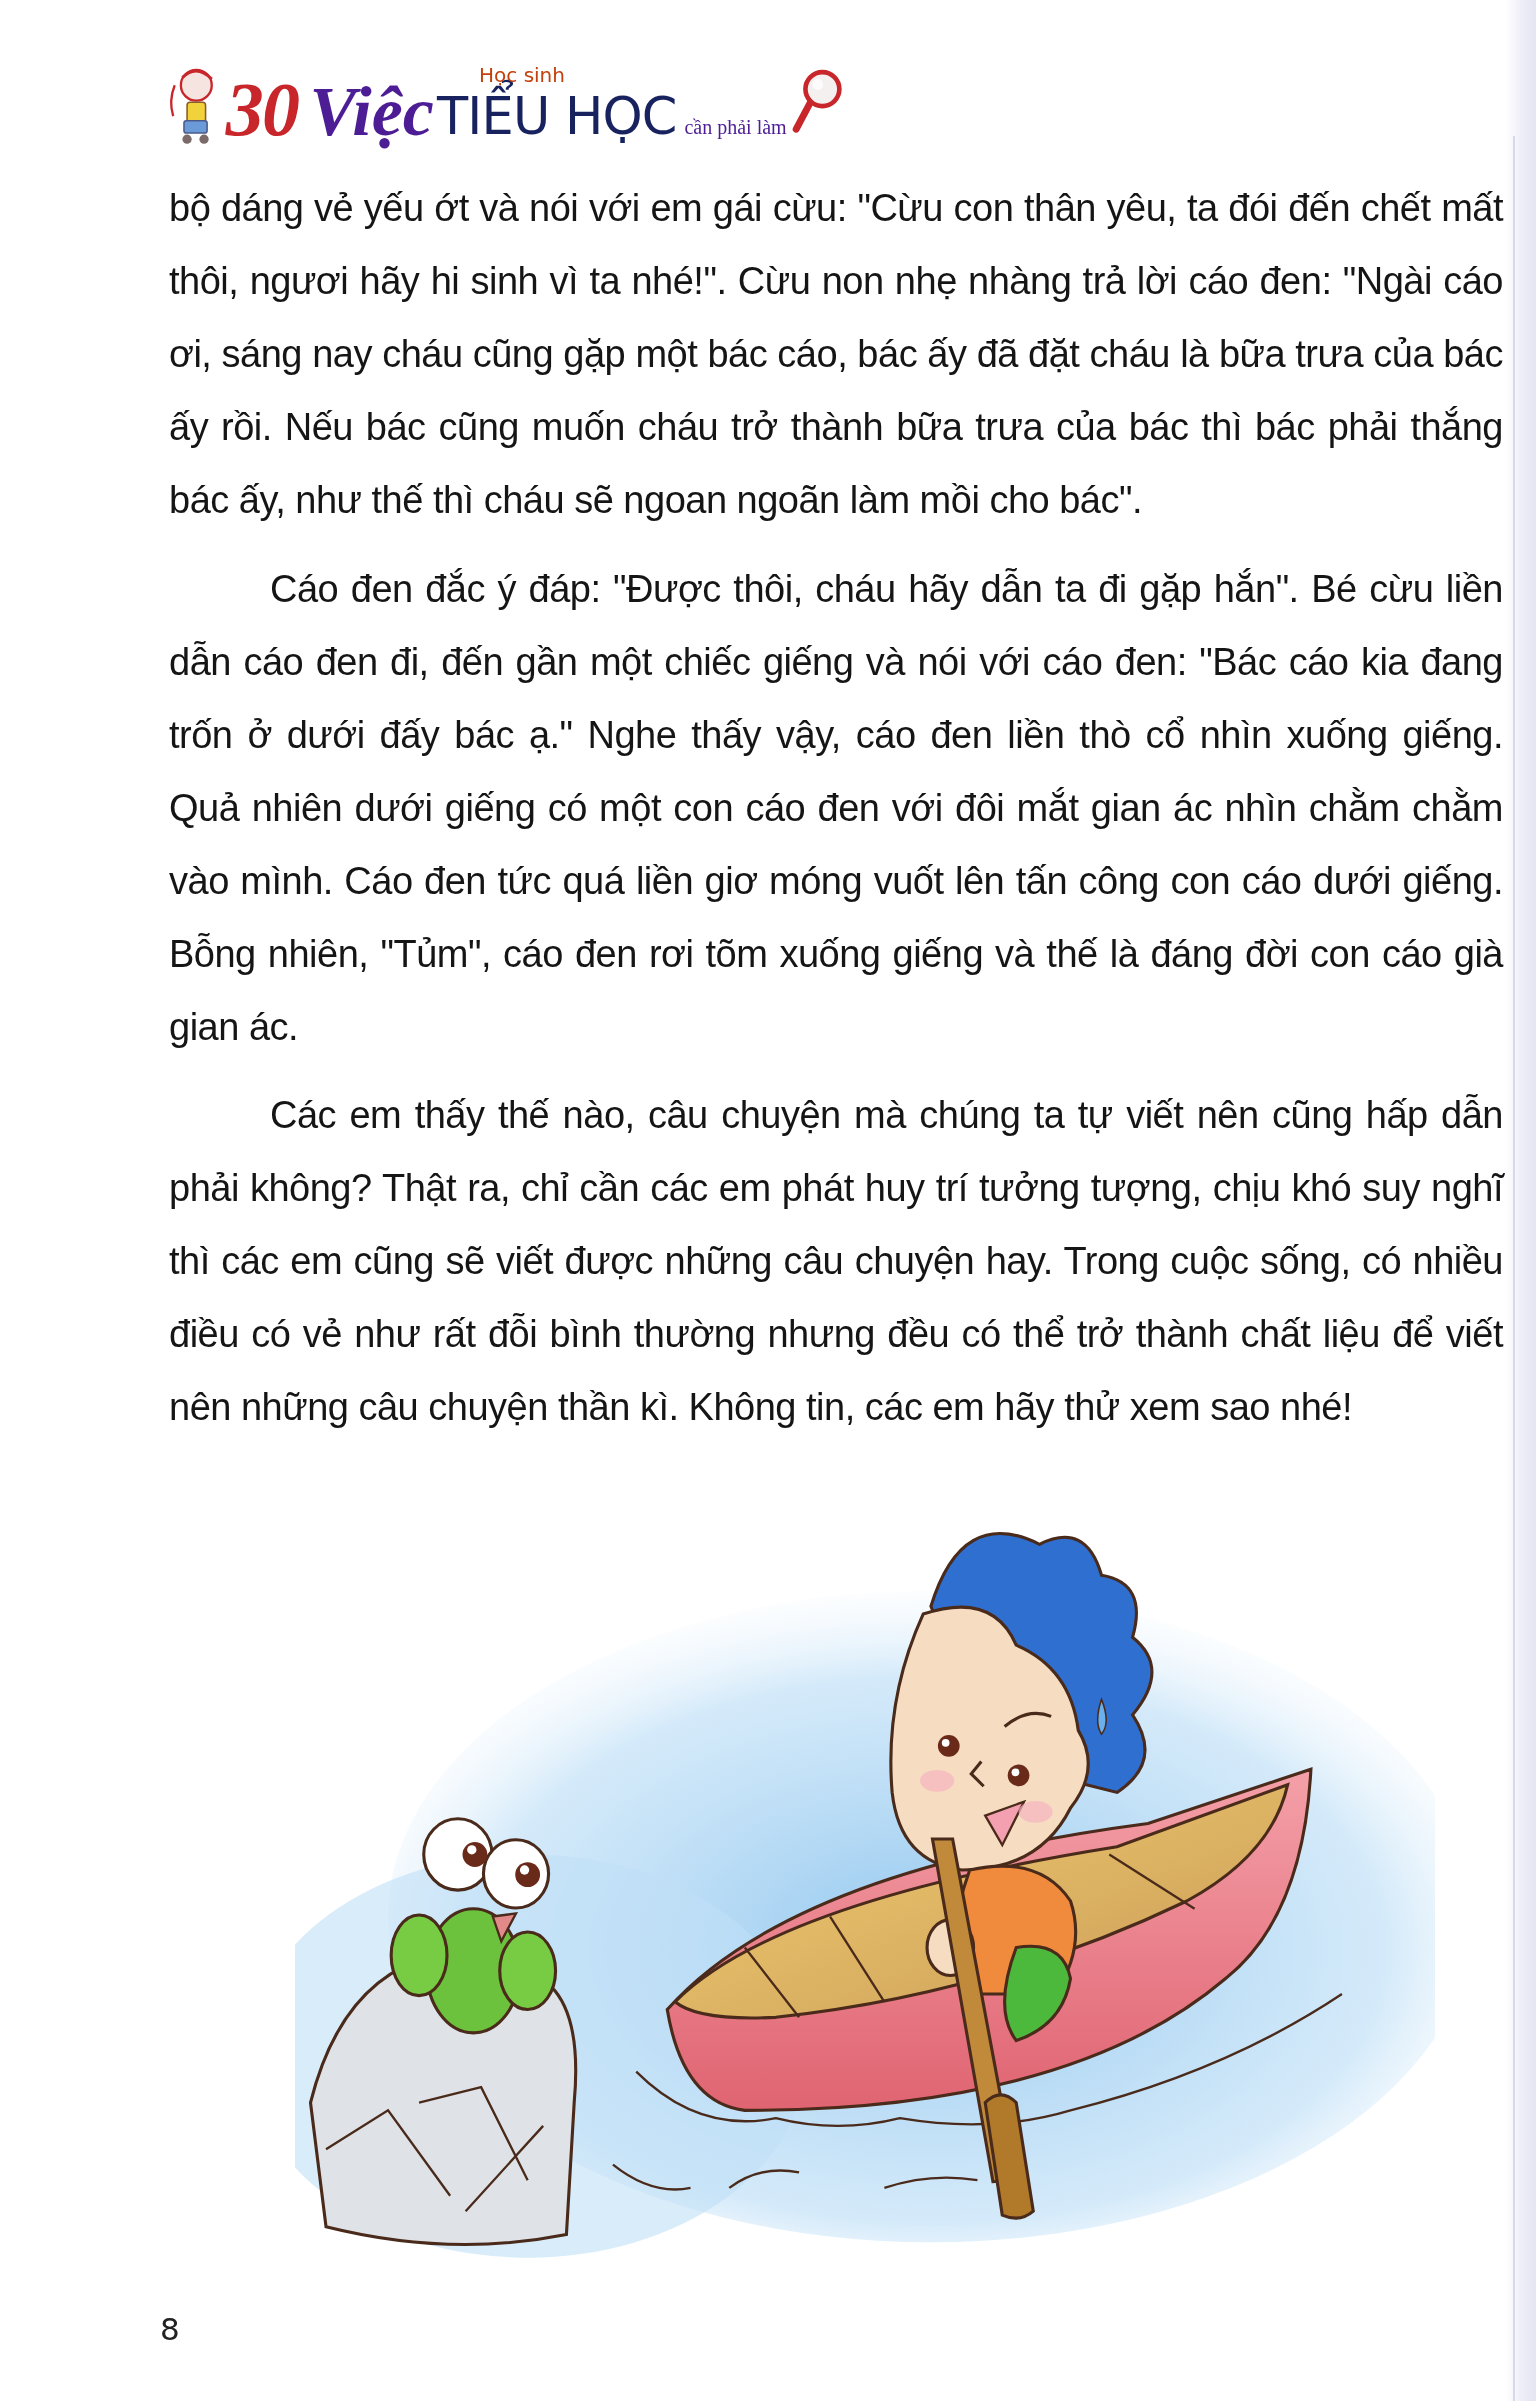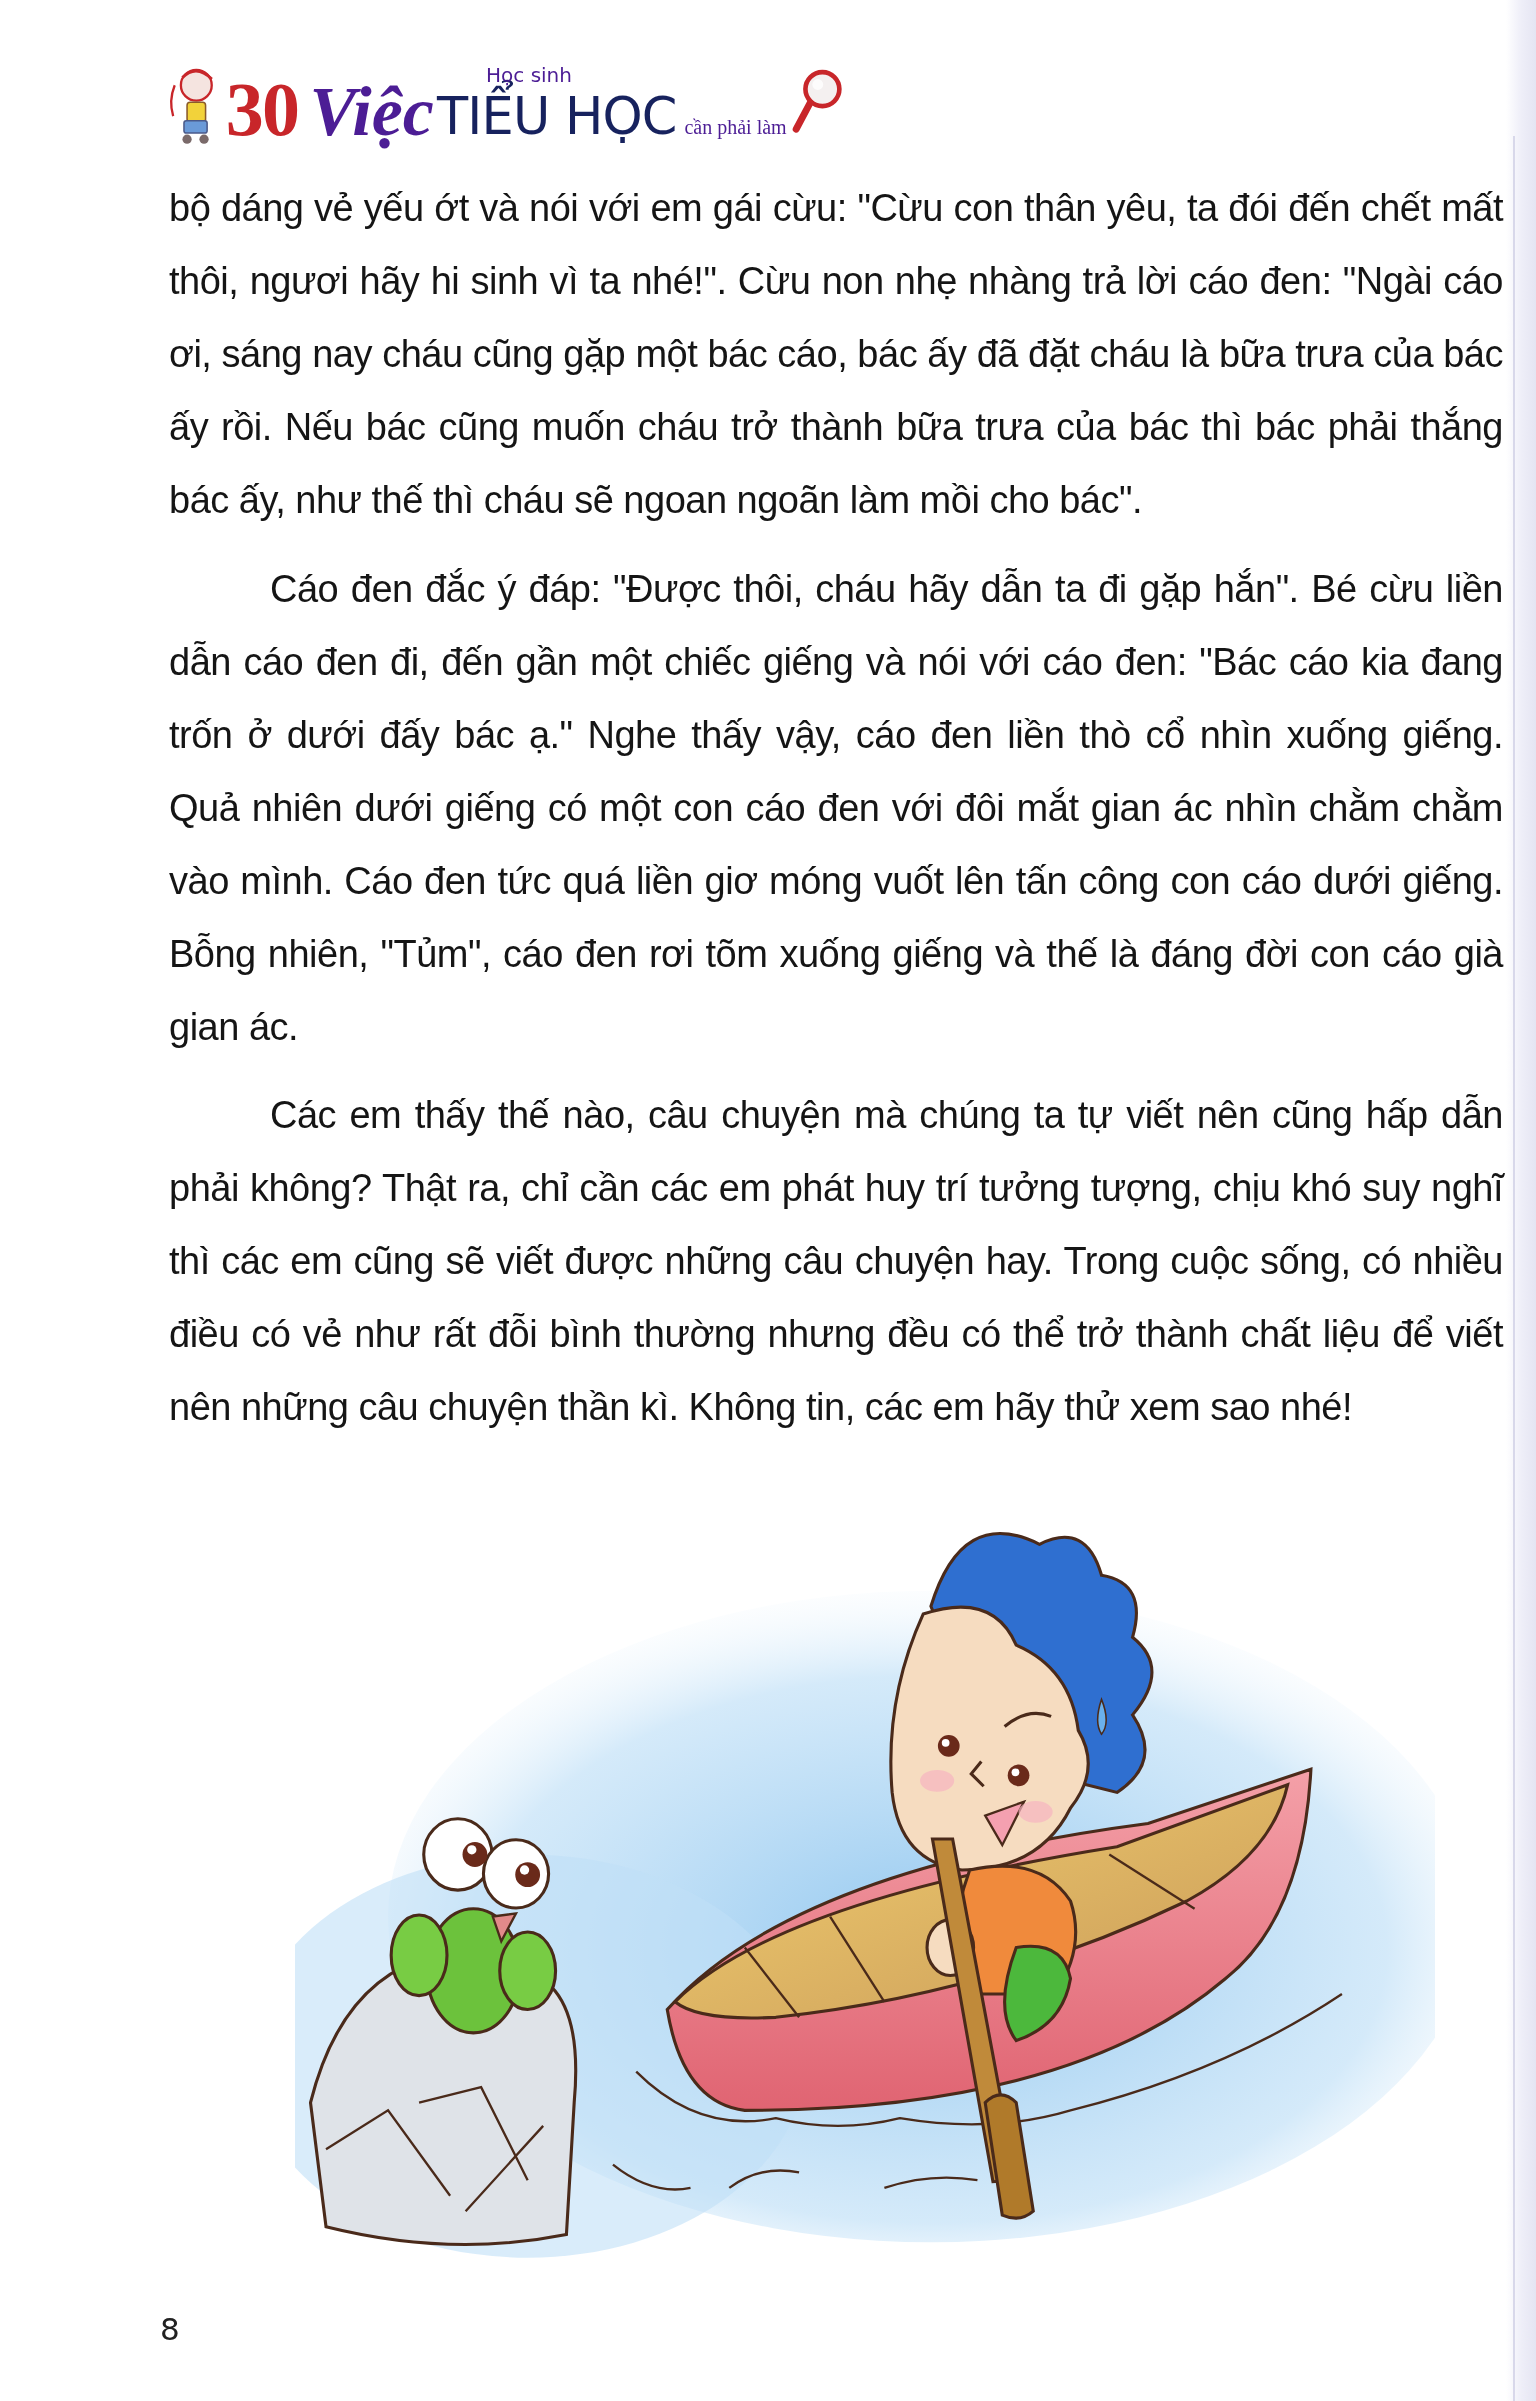--- a/index.html
+++ b/index.html
@@ -17,31 +17,31 @@
       position: absolute; top: 136px; right: 22px; width: 2.3px; height: 2266px;
       background: #d8d8ea;
     }
     
     .header {
       position: absolute; left: 167px; top: 54px; height: 93px; width: 776px;
       display: flex; align-items: flex-end;
     }
     .mascot { width: 54px; height: 85px; position: relative; margin-right: 4.7px; }
     .num30 {
-      font-family: "Liberation Serif", serif; font-weight: bold;
+      font-family: "Liberation Serif", serif; font-style: italic; font-weight: bold;
       color: #c8262a; font-size: 76px; line-height: 1; letter-spacing: -1.6px;
       margin-right: 11px;
     }
     .viec {
       font-family: "Liberation Serif", serif; font-style: italic; font-weight: bold;
       color: #4c1d95; font-size: 70px; line-height: 1;
     }
     .title-block { position: relative; margin-left: 3.1px; margin-bottom: 4.7px; }
     .hocsinh {
-      position: absolute; left: 49px; top: -28px; font-size: 20px; color: #4c1d95;
+      position: absolute; left: 42px; top: -28px; font-size: 20px; color: #c2410c;
       font-family: "DejaVu Sans", sans-serif;
     }
     .tieuhoc {
       font-size: 51px; color: #17225e; font-family: "DejaVu Sans", sans-serif;
       letter-spacing: -0.8px; line-height: 1;
     }
     .canphailam {
       font-size: 20px; color: #4c1d95; margin-left: 7.8px; margin-bottom: 7.8px;
       font-family: Liberation Serif, serif;
     }

